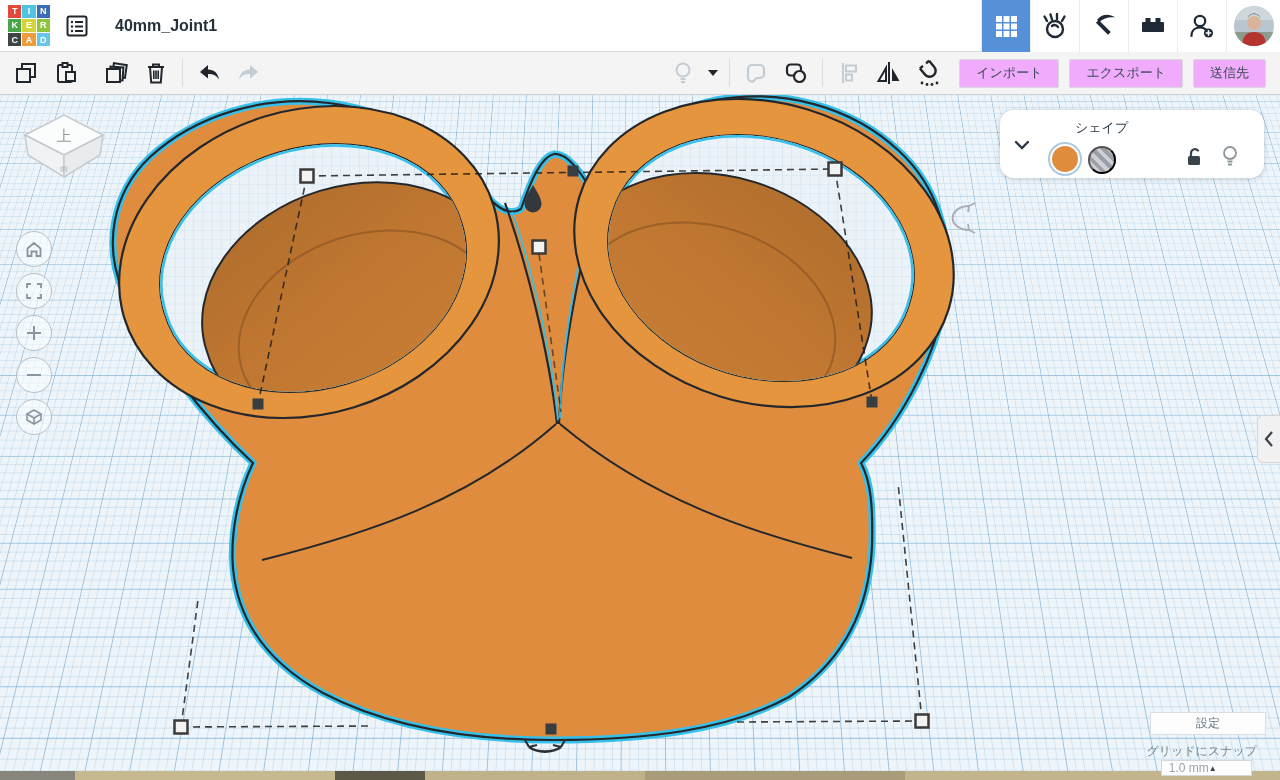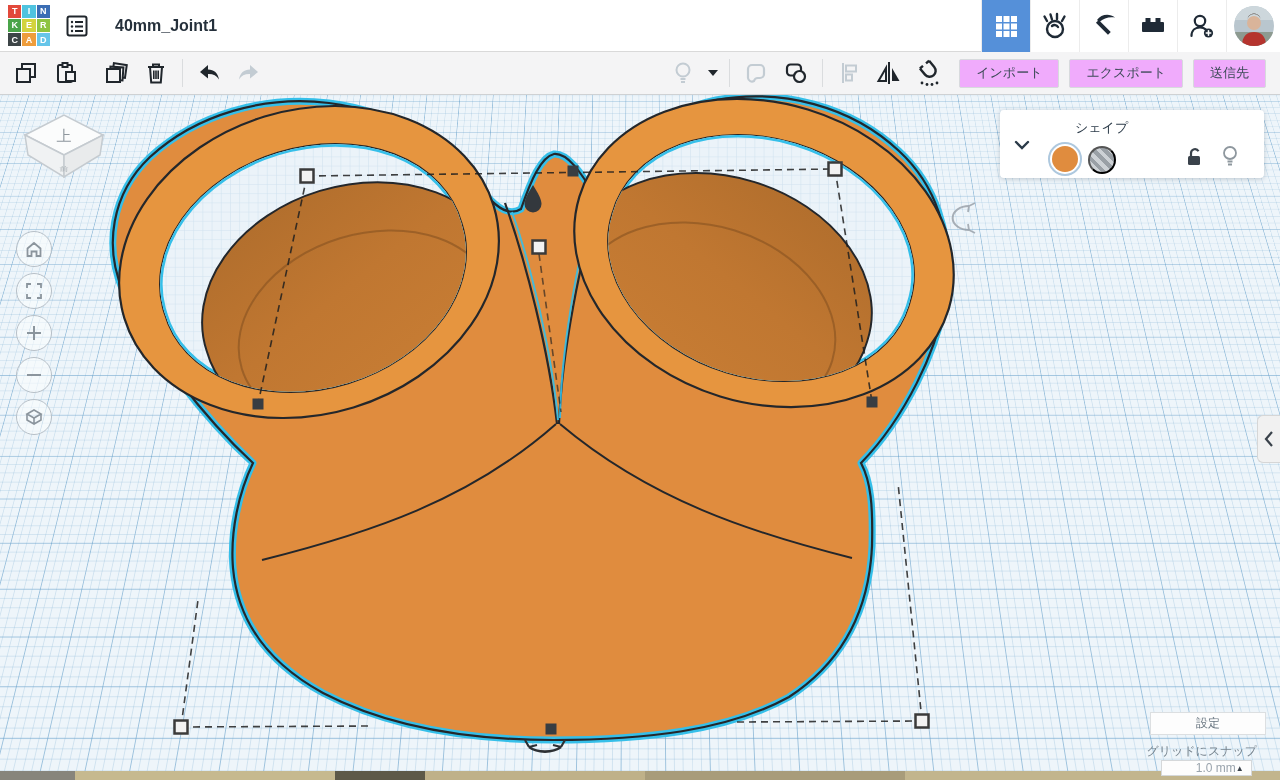--- a/index.html
+++ b/index.html
@@ -55,21 +55,21 @@
   .model-svg [data-interactable="true"] { pointer-events:auto; cursor:pointer; }
 
   
   .viewcube { position:absolute; left:16px; top:10px; z-index:20; cursor:pointer; }
   .navcol { position:absolute; left:16px; top:130px; width:36px; z-index:20; }
   .navbtn { width:36px; height:36px; border-radius:50%; border:1px solid #b6bfc7; background:rgba(252,253,254,0.55);
             color:#8b959d; display:flex; align-items:center; justify-content:center; margin-top:6px; cursor:pointer; }
 
   
   .shape-panel { position:absolute; left:1000px; top:15px; width:264px; height:68px; background:#ffffff;
-                 border-radius:4px; box-shadow:0 1px 5px rgba(40,60,80,0.25); z-index:25; }
+                 border-radius:14px; box-shadow:0 1px 5px rgba(40,60,80,0.25); z-index:25; }
   .sp-title { position:absolute; left:75px; top:9px; font-size:13px; color:#2c3b49; }
   .sp-chevron { position:absolute; left:12px; top:24px; width:22px; height:22px; border:none; background:transparent; color:#2c3b49; cursor:pointer; }
   .swatch-solid { position:absolute; left:48px; top:32px; width:34px; height:34px; border-radius:50%;
                   border:2px solid #aec8de; background:#fff; display:flex; align-items:center; justify-content:center; cursor:pointer; }
   .swatch-solid .dot { width:26px; height:26px; border-radius:50%; background:var(--model-orange,#f28121); }
   .swatch-hatch { position:absolute; left:88px; top:36px; width:28px; height:28px; border-radius:50%; cursor:pointer;
                   background:repeating-linear-gradient(45deg,#9aa0a6 0 4px,#cdd1d5 4px 8px); }
   .sp-lock { position:absolute; right:58px; top:36px; width:22px; height:22px; border:none; background:transparent; color:#3a424b; cursor:pointer; }
   .sp-bulb { position:absolute; right:22px; top:34px; width:22px; height:24px; border:none; background:transparent; color:#8e979e; cursor:pointer; }
 
@@ -77,21 +77,21 @@
                   border:1px solid #d6d6d6; border-right:none; border-radius:6px 0 0 6px; z-index:25;
                   display:flex; align-items:center; justify-content:center; color:#3a424b; font-size:13px; cursor:pointer; }
 
   
   .settings-btn { position:absolute; left:1150px; top:617px; width:116px; height:23px; background:#fdfdfd;
                   border:1px solid #dcdfe1; font-size:12px; color:#67747f; z-index:25; cursor:pointer;
                   font-family:"Liberation Sans",sans-serif; }
   .snap-row { position:absolute; right:14px; top:648px; height:23px; display:flex; align-items:center; z-index:25;flex-direction:column; }
   .snap-label { font-size:12px; color:#76838d; margin-right:9px; }
   .snap-select { width:91px; height:23px; background:#fdfdfd; border:1px solid #d5d8da; display:flex;
-                 align-items:center; justify-content:flex-end; padding:0 7px; cursor:pointer; }
+                 align-items:center; justify-content:flex-start; padding:0 7px; cursor:pointer; }
   .snap-value { font-size:12px; color:#9aa4ad; }
   .snap-caret { font-size:8px; color:#3a424b; }
 
   svg { display:block; }
 </style>
 </head>
 <body>
 
 <div class="app" data-interactable="false">
 

